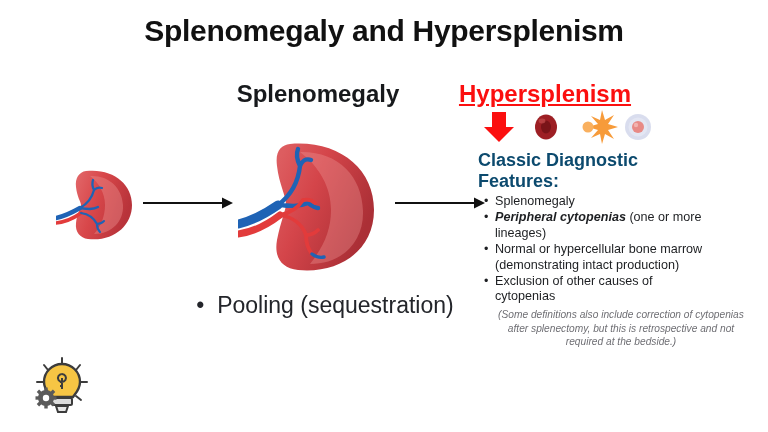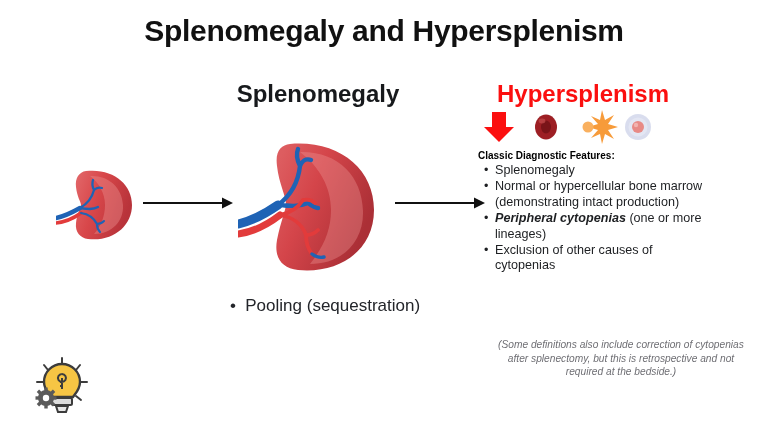--- a/index.html
+++ b/index.html
@@ -15,66 +15,66 @@
     position:absolute;left:0;top:14px;width:768px;text-align:center;
     font-size:30px;font-weight:bold;color:#111111;letter-spacing:-0.3px;
   }
 
   
   .head-splen{
     position:absolute;left:218px;top:80px;width:200px;text-align:center;
     font-size:24px;font-weight:bold;color:#17191c;
   }
   .head-hyper{
-    position:absolute;left:480px;top:80px;width:206px;text-align:center;
-    font-size:24px;font-weight:bold;color:#fb0f0f;
+    position:absolute;left:442px;top:80px;width:206px;text-align:center;
+    font-size:24px;font-weight:bold;color:#fb0f0f;text-decoration:underline;
   }
 
   
   .spleen-small{position:absolute;left:56px;top:166px;width:86px;height:78px;}
   .spleen-big{position:absolute;left:238px;top:140px;width:142px;height:136px;}
 
   
   .arrow{position:absolute;height:14px;}
   .arrow1{left:142px;top:196px;width:92px;}
   .arrow2{left:394px;top:196px;width:92px;}
 
   
   .cells{position:absolute;left:478px;top:110px;width:180px;height:34px;}
 
   
   .panel{position:absolute;left:478px;top:150px;width:232px;}
   .panel-title{
-    font-size:10px;font-weight:bold;color:#000000;margin:0 0 2px 0;
+    font-size:18px;font-weight:bold;color:#0c4a6e;margin:0 0 2px 0;
   }
   ul.feat{
     margin:0;padding:0 0 0 17px;list-style:none;
   }
   ul.feat li{
     position:relative;font-size:12.6px;line-height:15.4px;color:#1d1f22;
     margin-bottom:1px;
   }
   ul.feat li:before{
     content:"\2022";position:absolute;left:-11px;top:0;font-size:12.6px;color:#1d1f22;
   }
   .em-bi{font-weight:bold;font-style:italic;}
 
   .note{
     position:absolute;left:492px;top:308px;width:258px;text-align:center;
-    font-size:10.2px;line-height:13.6px;font-style:italic;color:#6f6f74;margin-top:30px;
+    font-size:10.2px;line-height:13.6px;font-style:italic;color:#6f6f74;
   }
 
   
   .mech{position:absolute;left:160px;top:294px;width:330px;}
   .mech-title{
     font-size:16px;font-weight:bold;color:#17191c;text-align:center;margin-bottom:1px;
   }
   ul.mech-list{margin:0;padding:0;list-style:none;text-align:center;}
   ul.mech-list li{
-    font-size:17px;line-height:23px;color:#23252a;
+    font-size:23px;line-height:23px;color:#23252a;
   }
   ul.mech-list li:before{content:"\2022\00a0\00a0";}
 
   
   .bulb{position:absolute;left:30px;top:356px;width:64px;height:64px;}
   .footer-text{
     position:absolute;left:96px;top:382px;width:640px;
     font-size:11.6px;font-weight:bold;color:#17191c;
   }
 </style>
@@ -156,22 +156,22 @@
       <circle cx="160" cy="17" r="9.5" fill="#e3e6f3"></circle>
       <circle cx="160" cy="17" r="6" fill="#e88a86"></circle>
       <circle cx="158" cy="15" r="2.2" fill="#f2b3af"></circle>
     </g>
   </svg>
 
   <div class="panel">
     <div class="panel-title">Classic Diagnostic Features:</div>
     <ul class="feat">
       <li><span>Splenomegaly</span></li>
+      <li><span class="em-bi">Peripheral cytopenias</span><span> (one or more lineages)</span></li>
       <li><span>Normal or hypercellular bone marrow (demonstrating intact production)</span></li>
-      <li><span class="em-bi">Peripheral cytopenias</span><span> (one or more lineages)</span></li>
       <li><span>Exclusion of other causes of cytopenias</span></li>
     </ul>
   </div>
 
   <div class="note">(Some definitions also include correction of cytopenias after splenectomy, but this is retrospective and not required at the bedside.)</div>
 
   <div class="mech">
     <ul class="mech-list">
       <li>Pooling (sequestration)</li>
     </ul>

